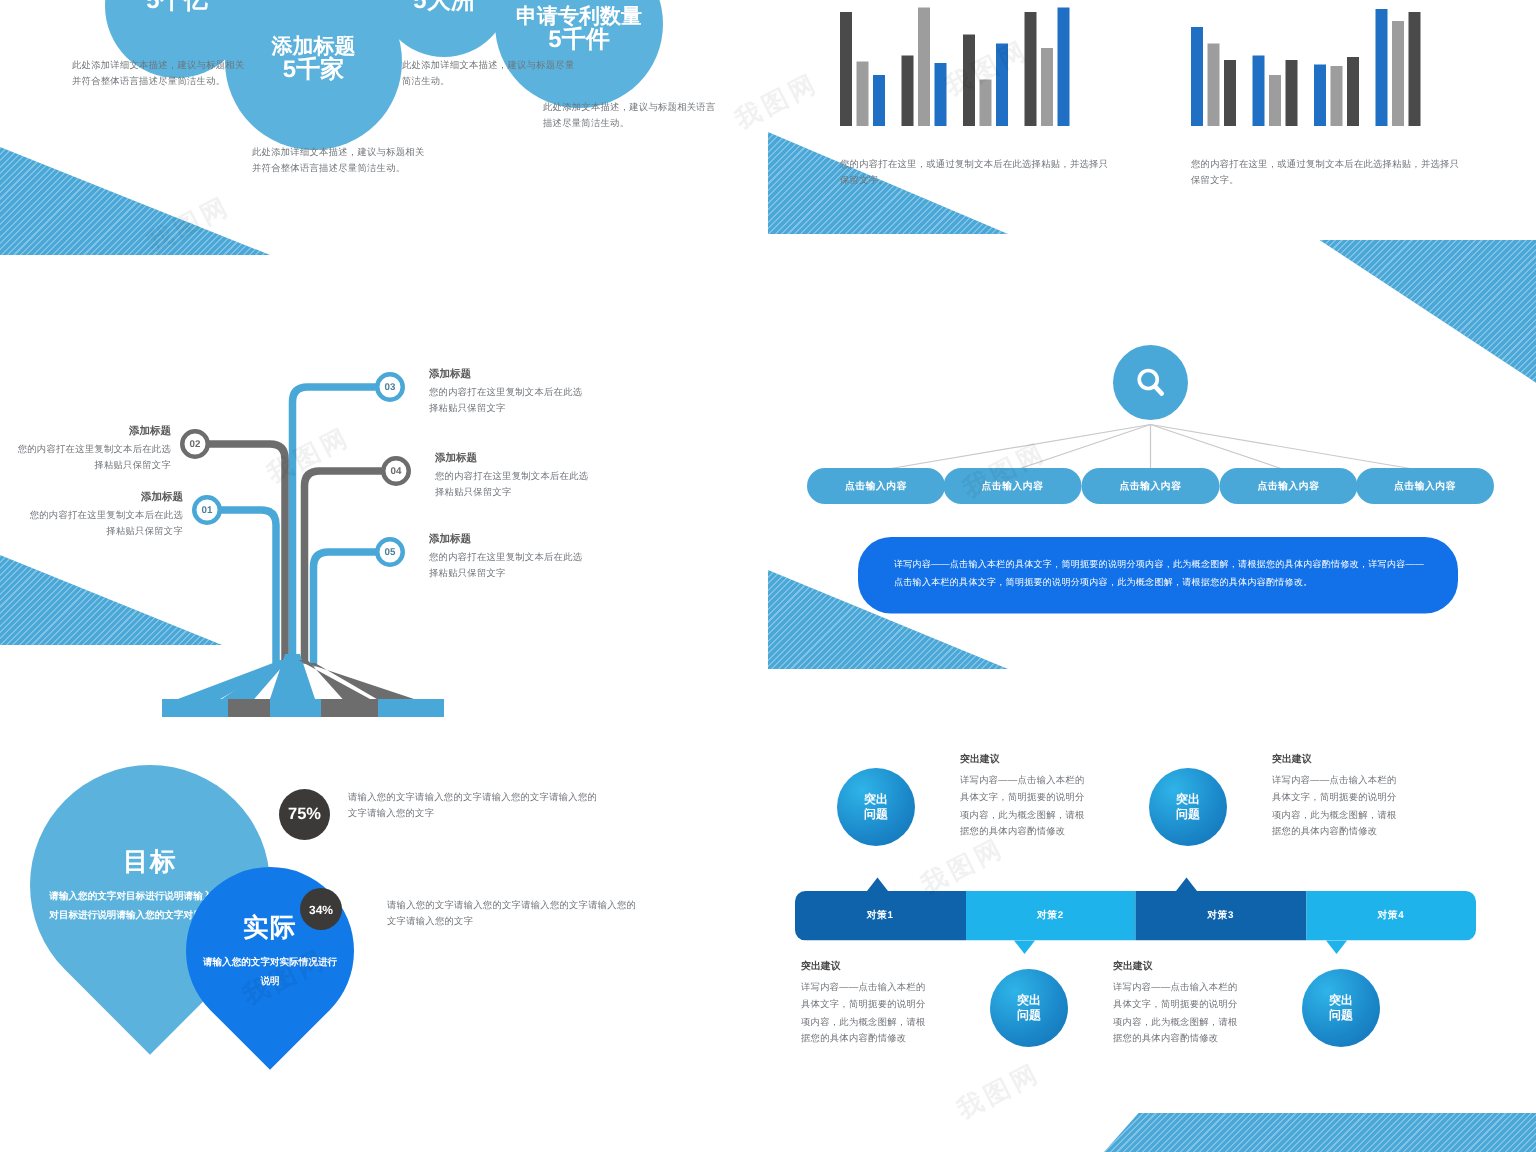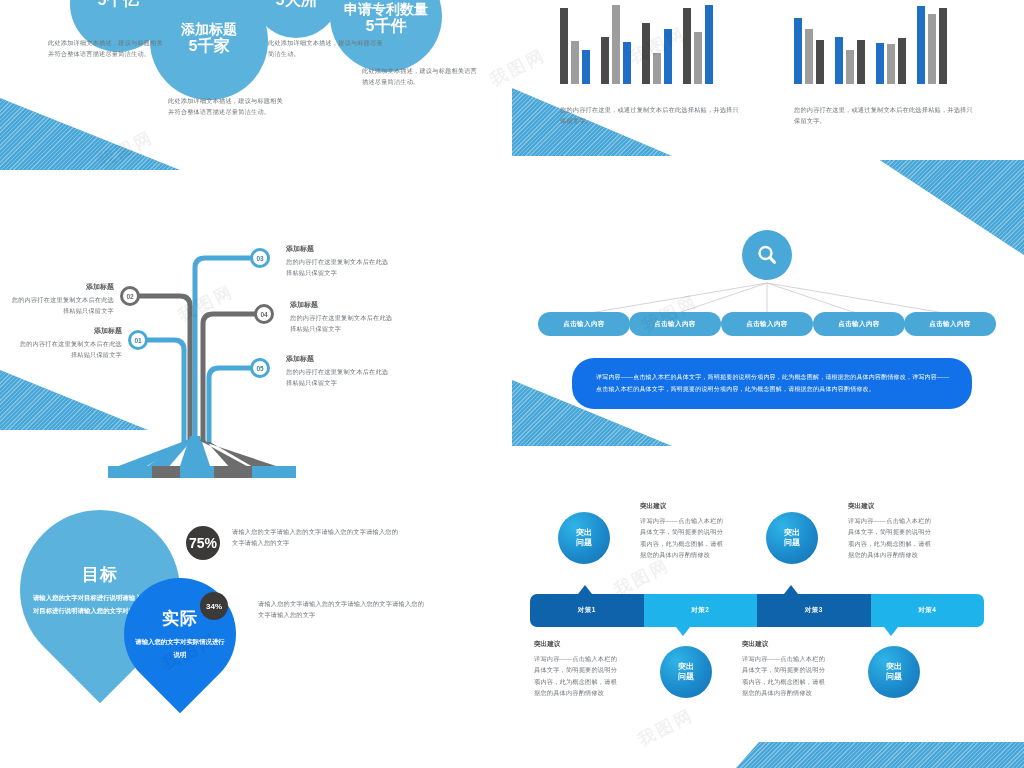--- a/index.html
+++ b/index.html
@@ -21,21 +21,21 @@
   .tri-mr { left:512px; top:88px; width:160px; height:68px; clip-path:polygon(0 0,0 100%,100% 100%); }
   .tri-rr { left:860px; top:160px; width:164px; height:116px; clip-path:polygon(100% 0,12% 0,100% 82%); }
   .tri-bl { left:512px; top:380px; width:160px; height:66px; clip-path:polygon(0 0,0 100%,100% 100%); }
   .tri-br { left:736px; top:742px; width:288px; height:26px; clip-path:polygon(8% 0,100% 0,100% 100%,0 100%); }
 
   
   .wm { position:absolute; color:rgba(0,0,0,.055); font-size:17px; letter-spacing:3px;
         transform:rotate(-27deg); white-space:nowrap; user-select:none; font-weight:bold; }
 
   
-  #panel-blobs { left:0; top:0; width:512px; height:170px;font-family:Liberation Mono, monospace; }
+  #panel-blobs { left:0; top:0; width:512px; height:170px; }
   .blob { position:absolute; background:#5bb3dd; border-radius:50%; }
   .blob-label { position:absolute; text-align:center; color:#fff; font-weight:bold; line-height:1.15;
                 text-shadow:0 0 1px rgba(0,0,0,.05); white-space:nowrap; }
   .bl-big { font-size:16px; }
   .bl-sm  { font-size:14px; }
   .blob-note { position:absolute; width:118px; }
 
   
   #panel-bars { left:512px; top:0; width:512px; height:170px; }
   .chart { position:absolute; bottom:86px; height:84px; display:flex; align-items:flex-end; }
@@ -67,21 +67,21 @@
 
   
   #panel-target { left:0; top:486px; width:512px; height:282px; }
   .pin { position:absolute; border-radius:50% 50% 50% 0; transform:rotate(-45deg); }
   .pin-inner { position:absolute; inset:0; transform:rotate(45deg);
                display:flex; flex-direction:column; align-items:center; justify-content:center;
                color:#fff; text-align:center; }
   .pin-title { font-size:17px; font-weight:bold; letter-spacing:1px; }
   .pin-text { font-size:6.4px; line-height:1.95; font-weight:bold; margin-top:6px; width:84%; }
   .pct { position:absolute; border-radius:50%; background:#3b3a38; color:#fff;
-         display:flex; align-items:center; justify-content:center; font-size:14px; font-weight:bold; }
+         display:flex; align-items:center; justify-content:center; font-size:11px; font-weight:bold; }
   .target-note { position:absolute; width:172px; }
 
   
   #panel-timeline { left:512px; top:486px; width:512px; height:282px; }
   .tl-bar { position:absolute; left:18px; top:108px; width:454px; height:33px;
             border-radius:7px; overflow:hidden; display:flex; }
   .tl-seg { flex:1; display:flex; align-items:center; justify-content:center;
             color:#fff; font-size:6.5px; font-weight:bold; letter-spacing:.4px; }
   .tl-arrow { position:absolute; width:0; height:0; }
   .tl-circle { position:absolute; width:52px; height:52px; border-radius:50%;

